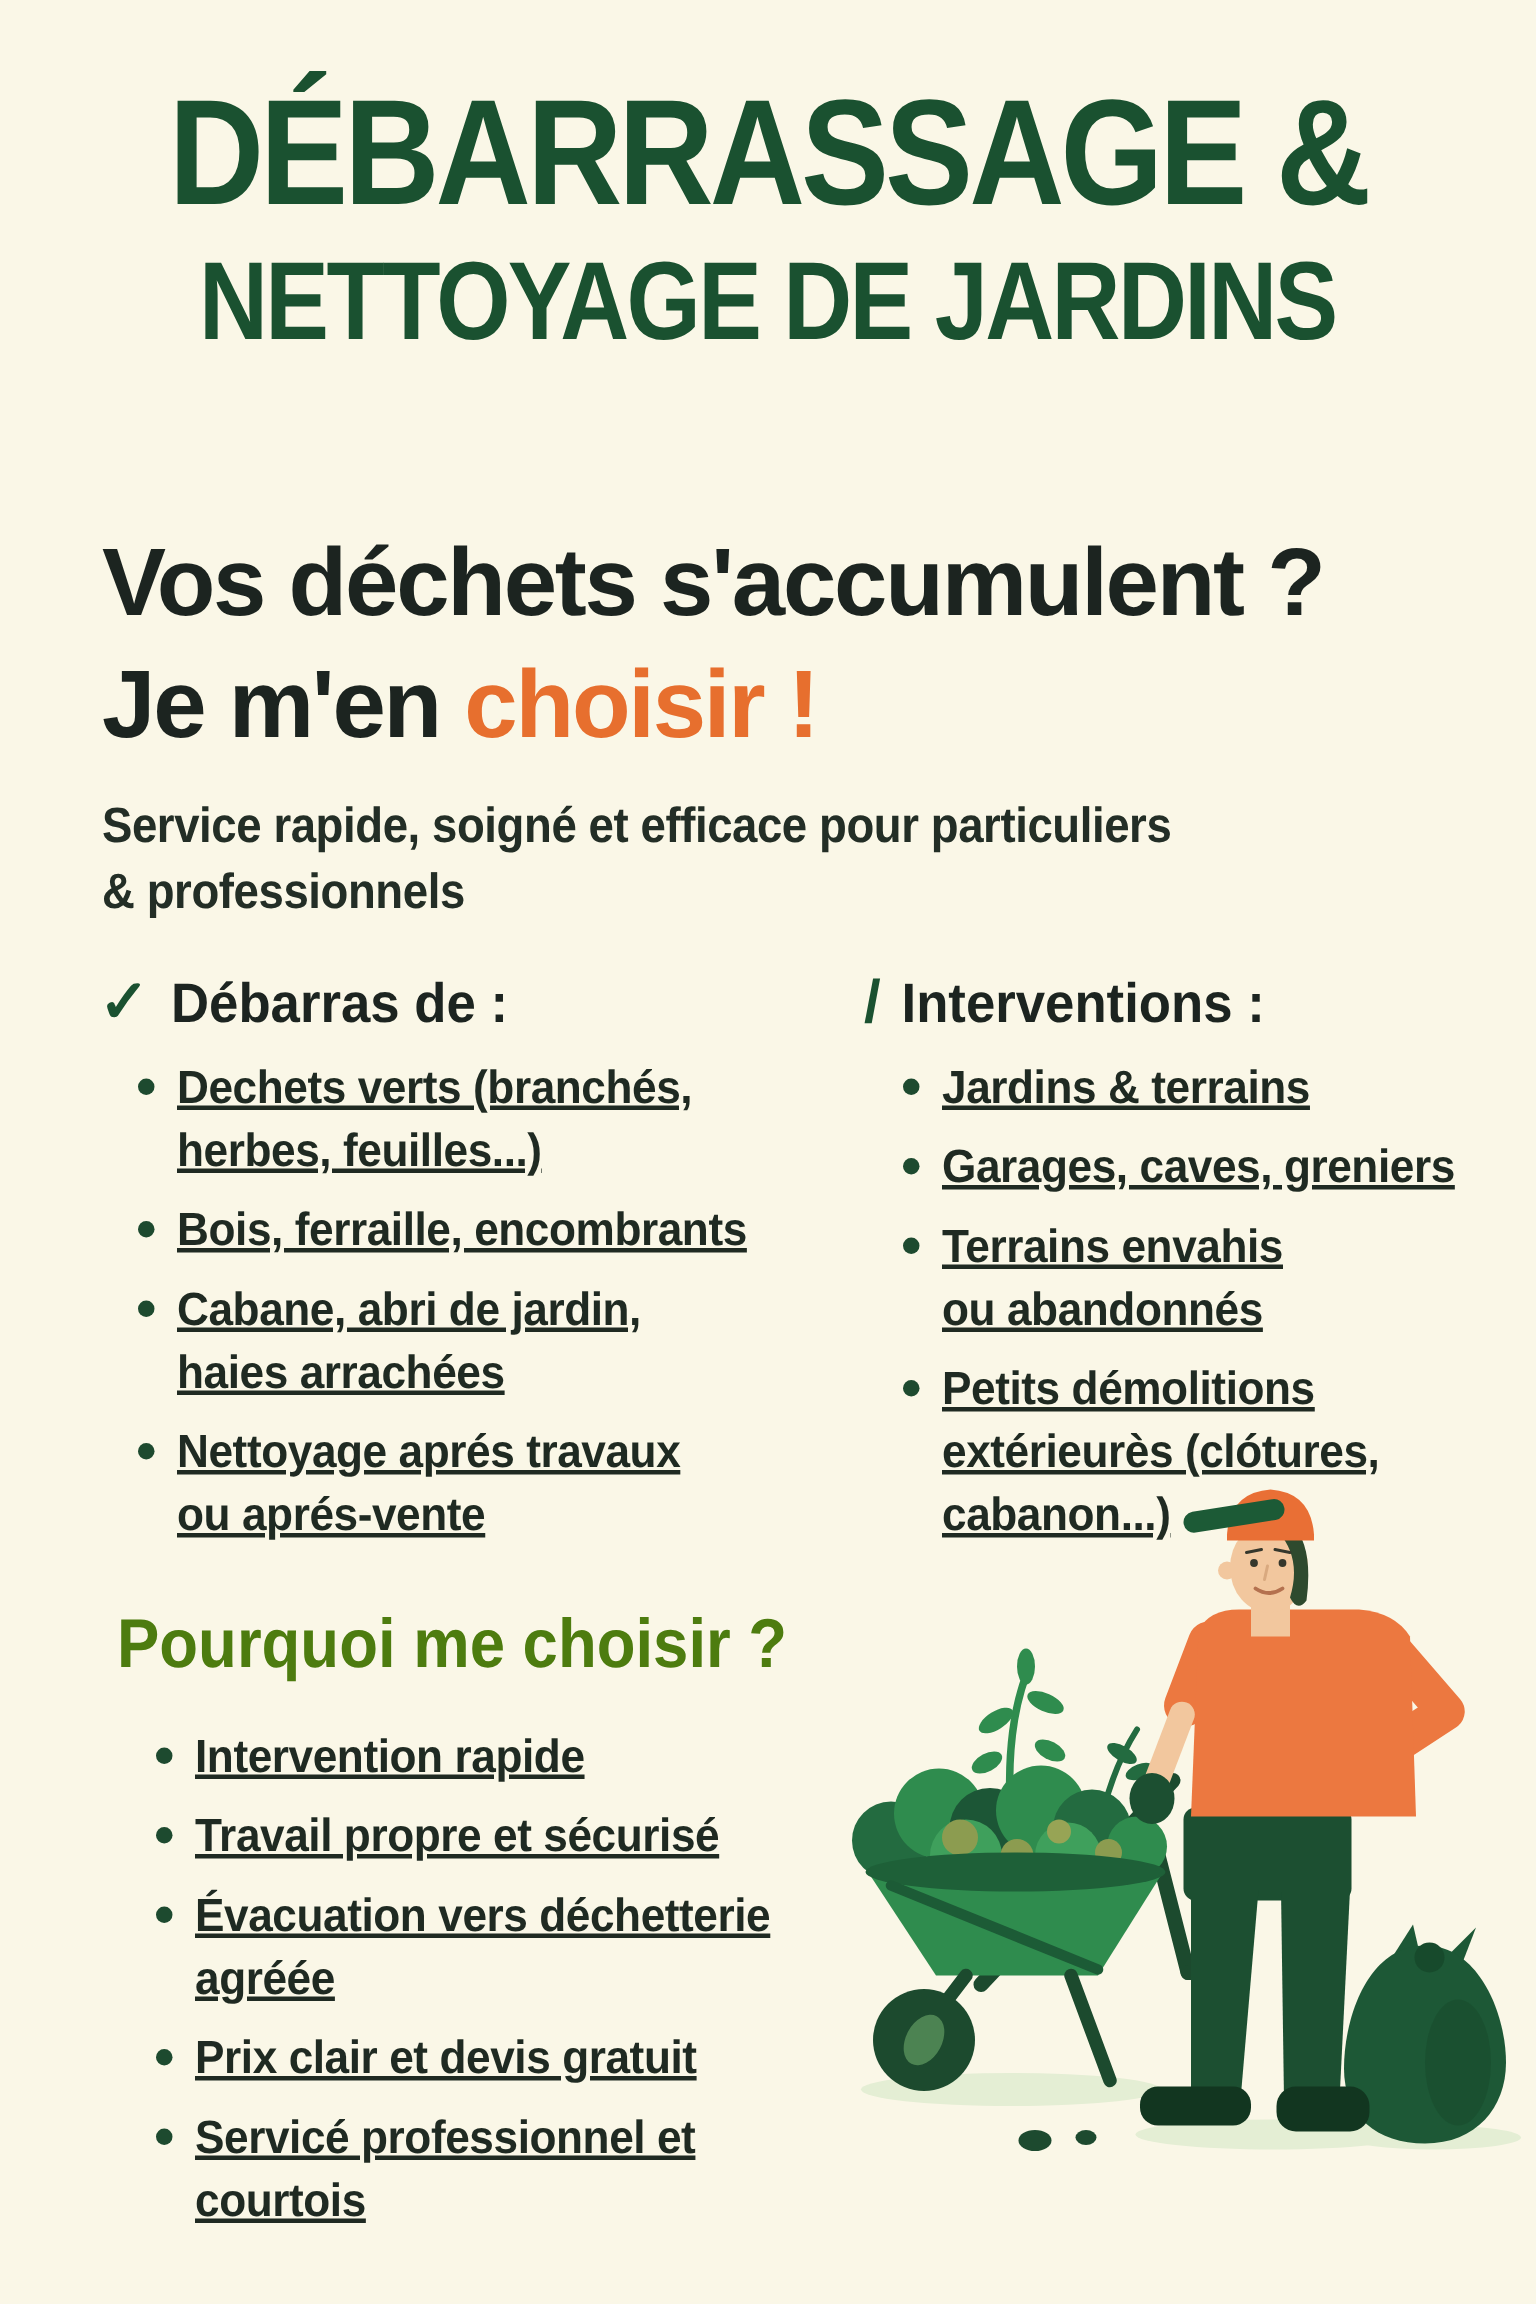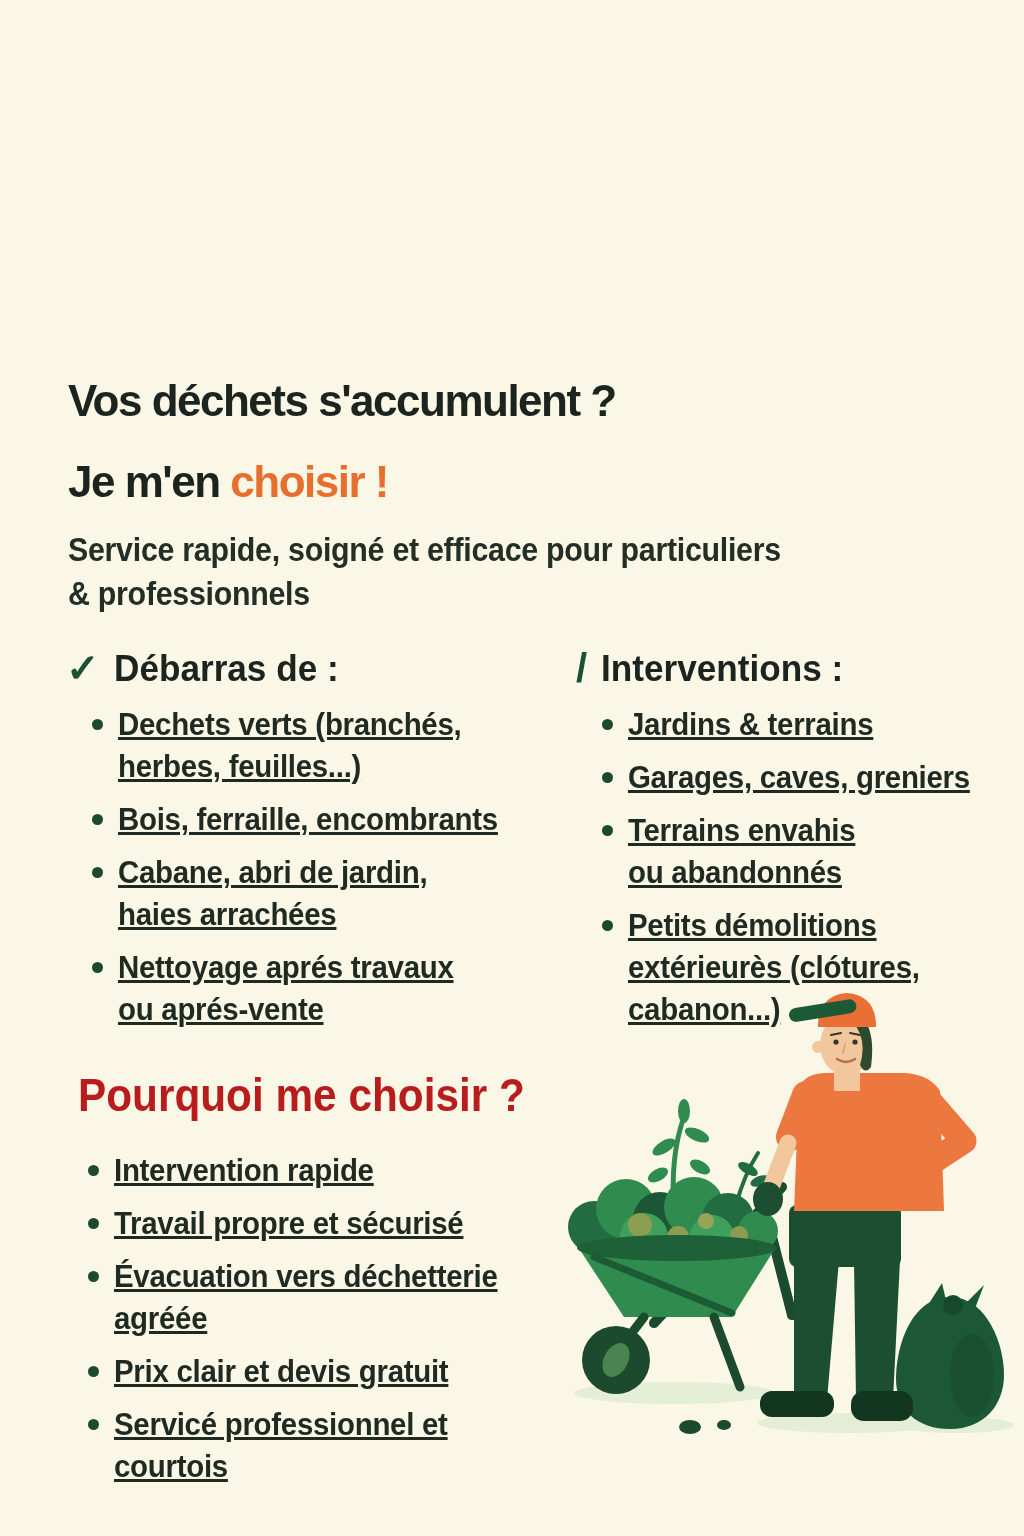--- a/index.html
+++ b/index.html
@@ -14,54 +14,58 @@
   .title1{font-size:100px;font-weight:700;line-height:1.0;letter-spacing:-3px;}
   .title1 > span{display:inline-block;transform:scaleX(.88);transform-origin:center;white-space:nowrap;}
   .title2{font-size:74px;font-weight:700;line-height:1.0;margin-top:12px;letter-spacing:-2px;}
   .title2 > span{display:inline-block;transform:scaleX(.86);transform-origin:center;white-space:nowrap;}
   
   .banner{position:absolute;top:263px;left:0;width:1024px;height:68px;background:#1A4F30;
           display:flex;align-items:center;justify-content:center;}
   .banner-text{color:#F7F3E0;font-size:38px;font-weight:700;white-space:nowrap;
                display:inline-block;transform:scaleX(.85);transform-origin:center;}
   
-  .headline{position:absolute;left:68px;top:360px;font-size:44px;font-weight:700;
+  .headline{position:absolute;left:68px;top:348px;font-size:64px;font-weight:700;
             color:#1C2420;line-height:81px;letter-spacing:-1.5px;white-space:nowrap;}
   .headline .hl-orange{color:#E76F2E;}
   
   .subtitle{position:absolute;left:68px;top:528px;font-size:33px;font-weight:700;
             color:#232E26;line-height:44px;white-space:pre-line;
             transform:scaleX(.92);transform-origin:left top;letter-spacing:-.3px;}
   
   .col{position:absolute;top:646px;}
   .col-left{left:66px;width:505px;}
   .col-right{left:576px;width:440px;}
   .col-heading{display:flex;align-items:flex-start;gap:14px;font-size:37px;font-weight:700;
                color:#1C2420;line-height:46px;}
   .col-heading .h-text{display:inline-block;transform:scaleX(.95);transform-origin:left;white-space:nowrap;}
   .glyph{color:#1A5130;font-weight:700;font-size:40px;line-height:44px;}
   ul.items{list-style:none;margin:12px 0 0 26px;padding:0;text-decoration:underline;}
   ul.items li{display:flex;gap:15px;margin-bottom:11px;}
   .dot{flex:none;width:11px;height:11px;border-radius:50%;background:#1D4A2F;margin-top:15px;}
   .item-text{font-size:31px;font-weight:700;color:#1F2A22;line-height:42px;white-space:pre-line;
              display:inline-block;transform:scaleX(.95);transform-origin:left top;letter-spacing:-.3px;}
   
-  .why-heading{position:absolute;left:78px;top:1068px;font-size:46px;font-weight:700;color:#b91c1c;
+  .why-heading{position:absolute;left:78px;top:1068px;font-size:46px;font-weight:700;color:#4d7c0f;
                white-space:nowrap;}
   .why-heading > span{display:inline-block;transform:scaleX(.92);transform-origin:left;}
-  .why-list{position:absolute;left:62px;top:1138px;width:510px;}
+  .why-list{position:absolute;left:78px;top:1138px;width:510px;}
   .why-list ul.items{margin-left:26px;}
   
   .illustration{position:absolute;left:554px;top:985px;width:470px;height:470px;}
 </style>
 </head>
 <body>
 
 <div class="poster">
 
+  <div class="title-block">
+    <div class="title1"><span>DÉBARRASSAGE &amp;</span></div>
+    <div class="title2"><span>NETTOYAGE DE JARDINS</span></div>
+  </div>
 
 
   <div class="headline">
     <div>Vos déchets s'accumulent ?</div>
     <div><span>Je m'en </span><span class="hl-orange">choisir !</span></div>
   </div>
 
   <div class="subtitle">Service rapide, soigné et efficace pour particuliers
 &amp; professionnels</div>
 

